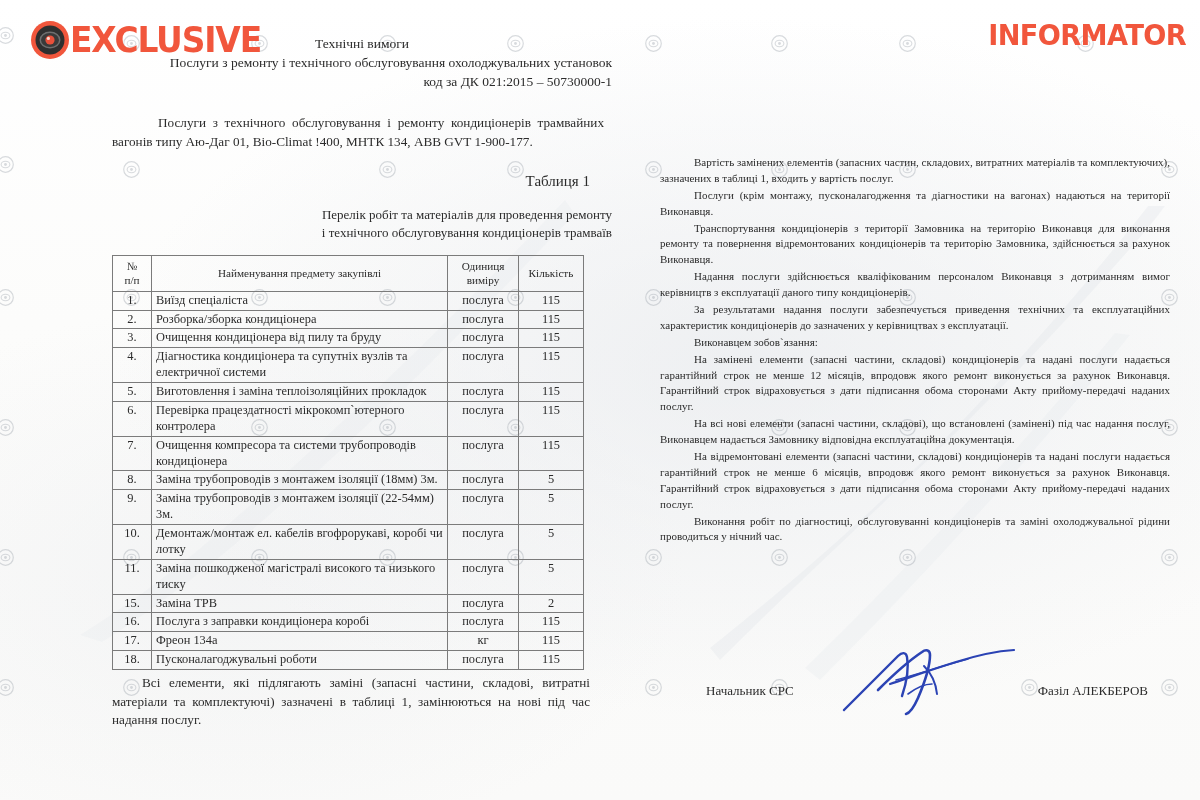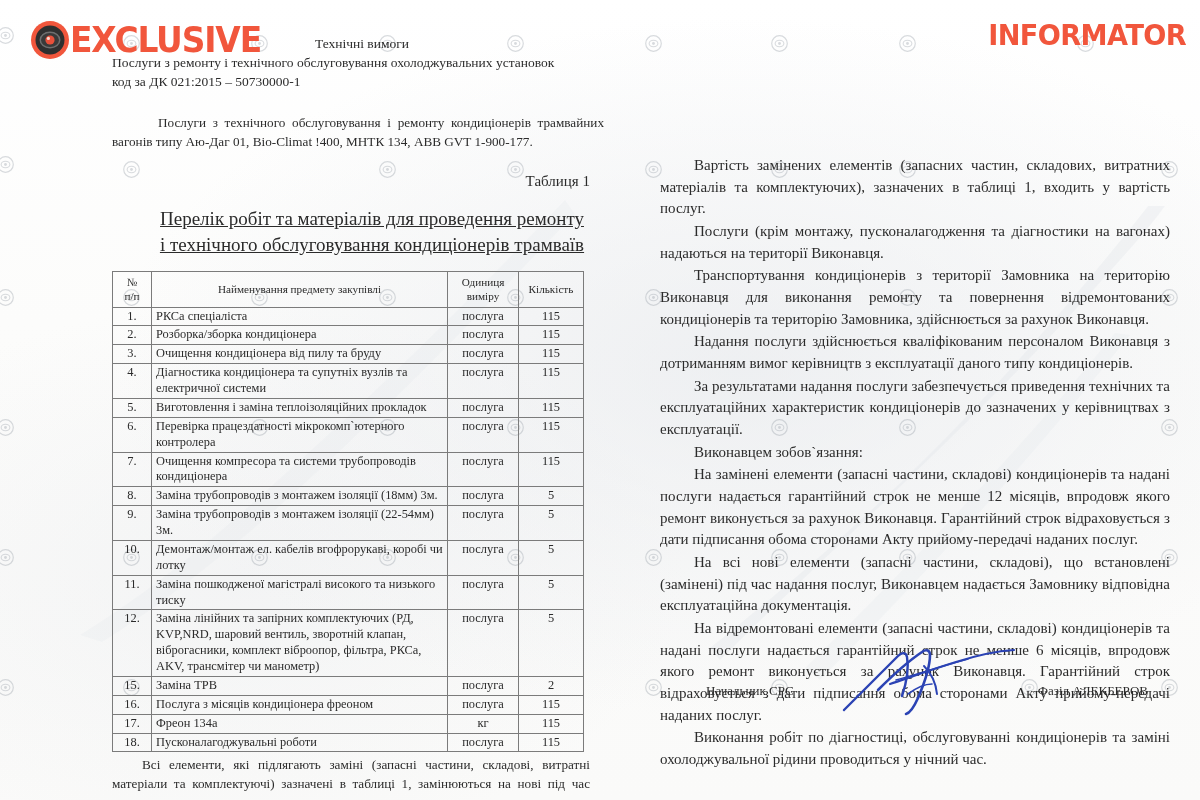--- a/index.html
+++ b/index.html
@@ -101,45 +101,44 @@
     z-index: 20;
   }
 
   .doc-title-small {
     text-align: center;
     font-size: 13.5px;
     margin: 0 0 1px 0;
     line-height: 1.25;
   }
   .doc-title {
-    text-align: left;
+    text-align: right;
     font-size: 13.5px;
     line-height: 1.38;
     margin: 0;
   }
   .intro-para {
     margin: 22px 8px 0 0;
     font-size: 13.2px;
     line-height: 1.45;
     text-align: justify;
     text-indent: 46px;
   }
   .tbl-caption-right {
     margin: 22px 0 0 0;
     text-align: right;
     padding-right: 22px;
     font-size: 15px;
   }
   .tbl-heading {
     margin: 16px 0 0 0;
-    text-align: center;
-    font-size: 19px;
+    text-align: right;
+    font-size: 13px;
     line-height: 1.33;
     padding-left: 20px;
-    text-decoration: underline;
   }
 
   
   table.works {
     margin-top: 14px;
     border-collapse: collapse;
     width: 472px;
     font-size: 12.4px;
     background: transparent;
   }
@@ -169,21 +168,21 @@
     font-size: 13.2px;
     line-height: 1.42;
     text-align: justify;
     text-indent: 30px;
     width: 478px;
   }
 
   
   .rp {
     margin: 0 0 1px 0;
-    font-size: 15px;
+    font-size: 11px;
     line-height: 1.445;
     text-align: justify;
     text-indent: 34px;
   }
 
   
   .sign-row {
     position: absolute;
     left: 660px;
     top: 678px;
@@ -609,21 +608,21 @@
           <th class="c-unit">
             <span>Одиниця</span><br>
             <span>виміру</span>
           </th>
           <th class="c-qty">Кількість</th>
         </tr>
       </thead>
       <tbody id="works-body">
           <tr>
             <td class="c-num">1.</td>
-            <td class="c-name">РКСа спеціаліста</td>
+            <td class="c-name">Виїзд спеціаліста</td>
             <td class="c-unit">послуга</td>
             <td class="c-qty">115</td>
           </tr>
           <tr>
             <td class="c-num">2.</td>
             <td class="c-name">Розборка/зборка кондиціонера</td>
             <td class="c-unit">послуга</td>
             <td class="c-qty">115</td>
           </tr>
           <tr>
@@ -674,34 +673,28 @@
             <td class="c-unit">послуга</td>
             <td class="c-qty">5</td>
           </tr>
           <tr>
             <td class="c-num">11.</td>
             <td class="c-name">Заміна пошкодженої магістралі високого та низького тиску</td>
             <td class="c-unit">послуга</td>
             <td class="c-qty">5</td>
           </tr>
           <tr>
-            <td class="c-num">12.</td>
-            <td class="c-name">Заміна лінійних та запірних  комплектуючих (РД, KVP,NRD, шаровий вентиль, зворотній клапан, віброгасники, комплект віброопор, фільтра, РКСа, AKV, трансмітер чи манометр)</td>
-            <td class="c-unit">послуга</td>
-            <td class="c-qty">5</td>
-          </tr>
-          <tr>
             <td class="c-num">15.</td>
             <td class="c-name">Заміна ТРВ</td>
             <td class="c-unit">послуга</td>
             <td class="c-qty">2</td>
           </tr>
           <tr>
             <td class="c-num">16.</td>
-            <td class="c-name">Послуга з місяців кондиціонера фреоном</td>
+            <td class="c-name">Послуга з заправки кондиціонера коробі</td>
             <td class="c-unit">послуга</td>
             <td class="c-qty">115</td>
           </tr>
           <tr>
             <td class="c-num">17.</td>
             <td class="c-name">Фреон 134а</td>
             <td class="c-unit">кг</td>
             <td class="c-qty">115</td>
           </tr>
           <tr>

